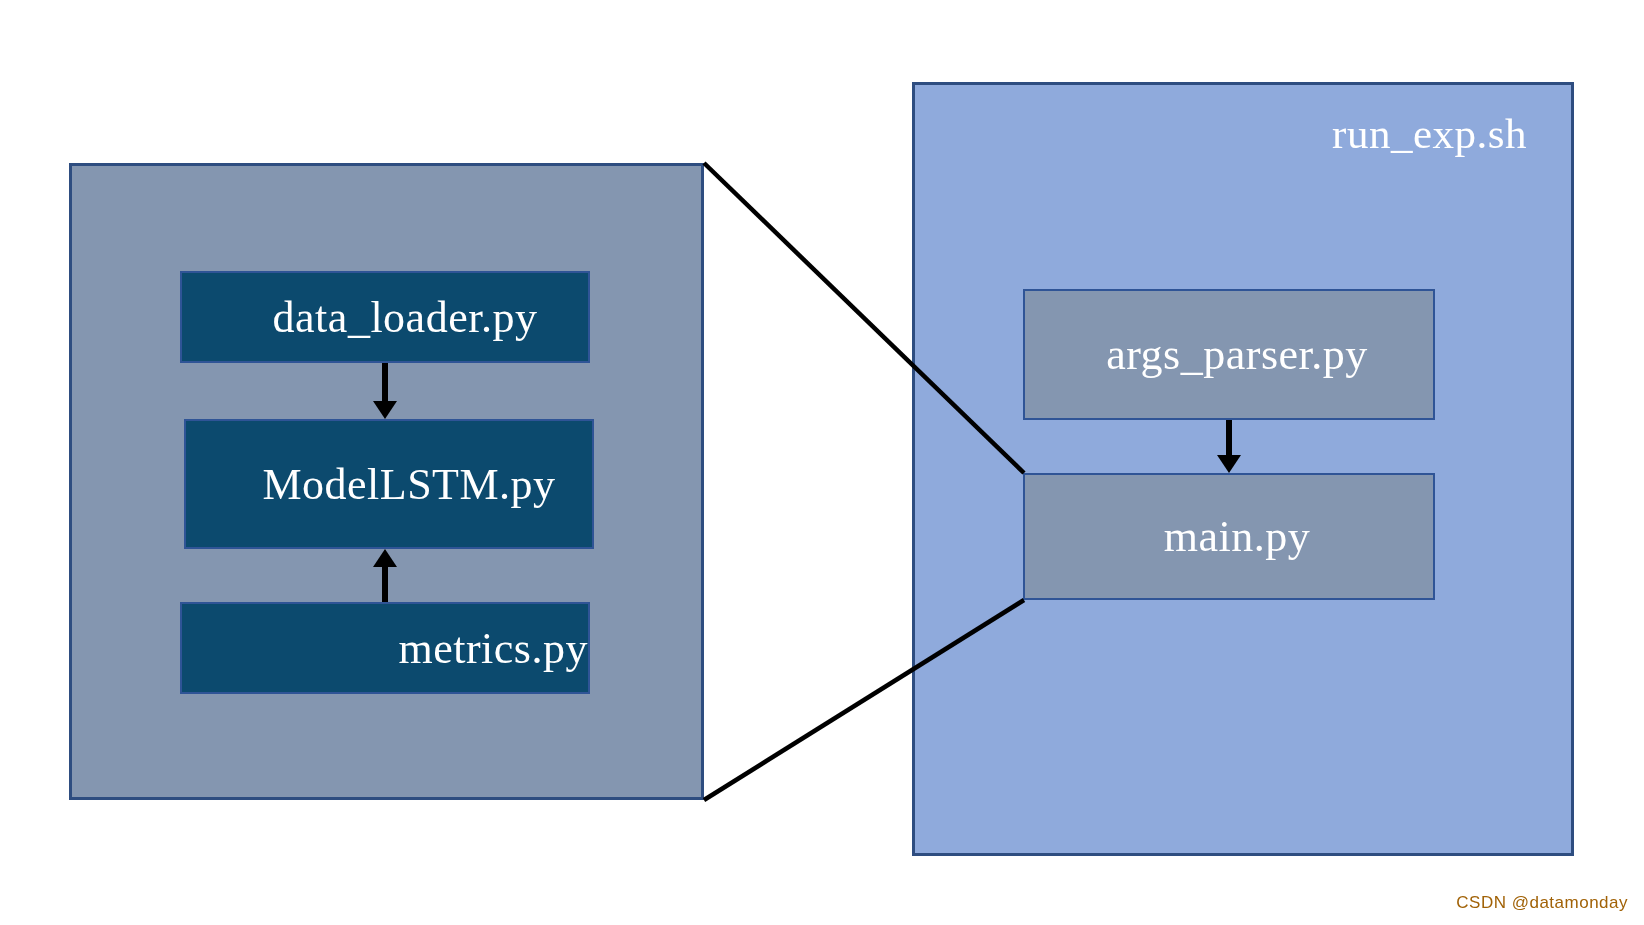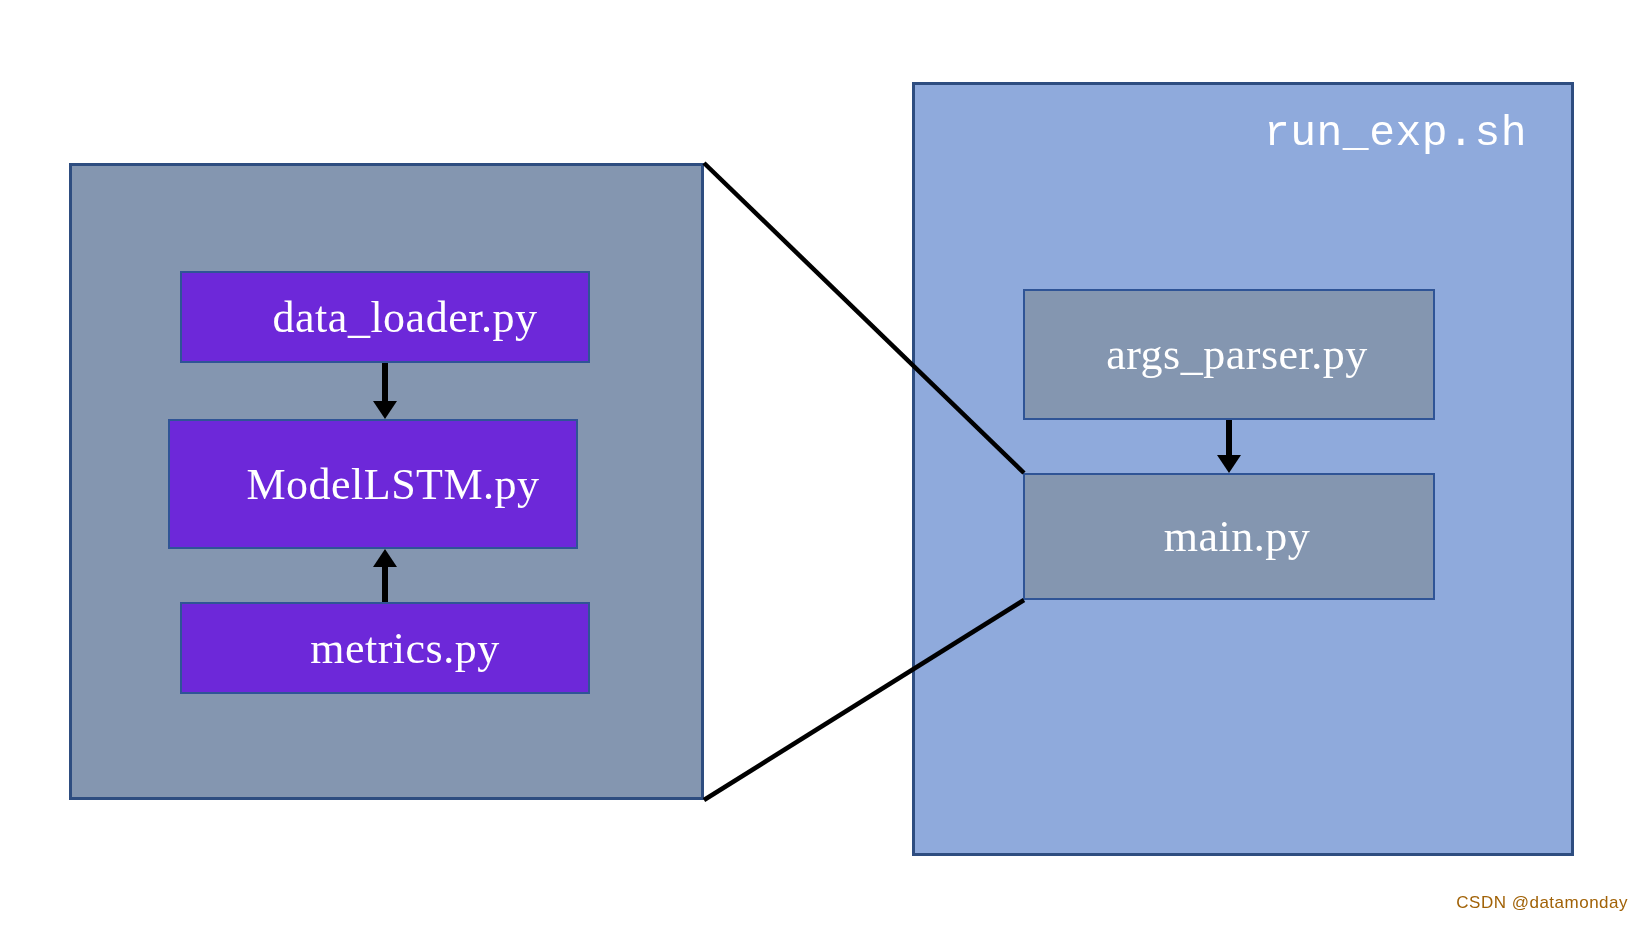--- a/index.html
+++ b/index.html
@@ -18,30 +18,30 @@
   .right-group{
     left:912px;top:82px;width:662px;height:774px;
     background:#8FAADC;border:3px solid #2E4D80;
   }
   .module{
     position:absolute;box-sizing:border-box;
     display:flex;align-items:center;justify-content:center;
     color:#ffffff;font-size:44px;letter-spacing:0.5px;
     border:2px solid #2F5496;
   }
-  .module.green{background:#6d28d9;padding-left:40px;}
+  .module.green{background:#0c4a6e;padding-left:40px;}
   .module.gray{background:#8496B0;padding-left:16px;}
   .m-data-loader{left:108px;top:105px;width:410px;height:92px;}
-  .m-model-lstm{left:96px;top:253px;width:410px;height:130px;}
-  .m-metrics{left:108px;top:436px;width:410px;height:92px;}
+  .m-model-lstm{left:112px;top:253px;width:410px;height:130px;}
+  .m-metrics{left:108px;top:436px;width:410px;height:92px;justify-content:flex-end;}
   .m-args-parser{left:108px;top:204px;width:412px;height:131px;}
   .m-main{left:108px;top:388px;width:412px;height:127px;text-align:center;}
   .group-title{
     position:absolute;top:24px;right:44px;
-    color:#ffffff;font-size:43px;letter-spacing:0.5px;font-family:Liberation Mono, monospace;
+    color:#ffffff;font-size:43px;letter-spacing:0.5px;
   }
   
   .arrow{position:absolute;width:24px;}
   .arrow .stem{
     position:absolute;left:9px;width:6px;background:#000000;
   }
   .arrow .head{
     position:absolute;left:0;width:0;height:0;
     border-left:12px solid transparent;
     border-right:12px solid transparent;

